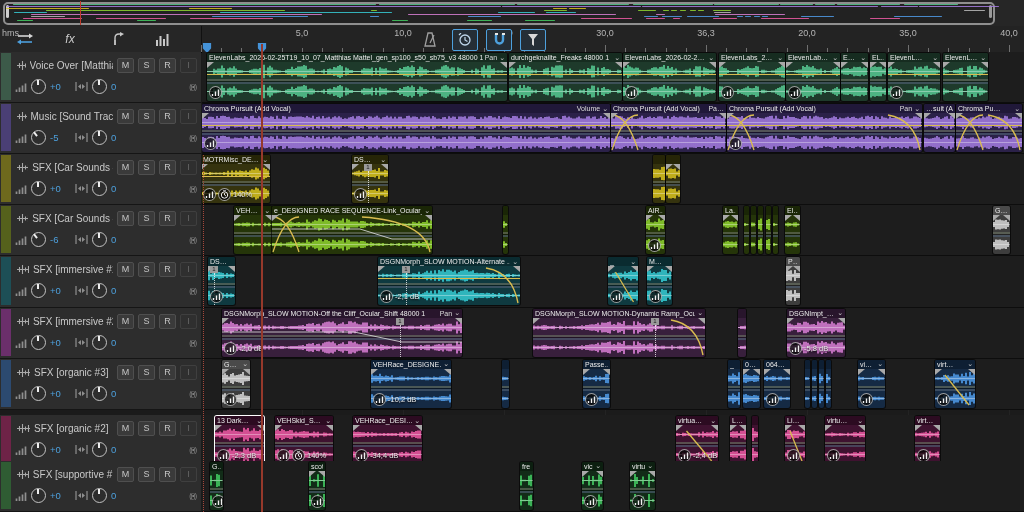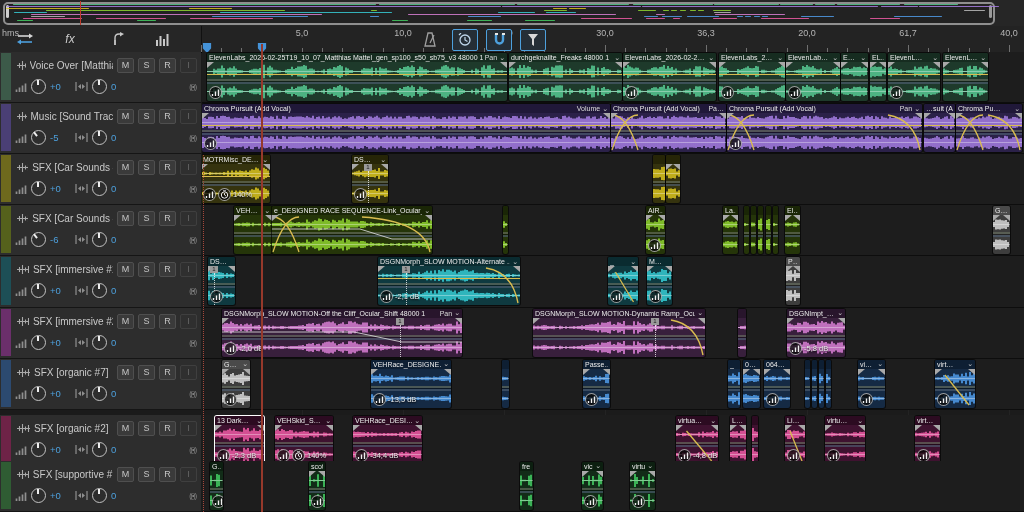--- a/index.html
+++ b/index.html
@@ -164,21 +164,21 @@
       </span>
     </div>
     <span id="hms">hms</span>
     <div id="rticks">
         <span class="rl" style="left: 302px;">5,0</span>
         <span class="rl" style="left: 403px;">10,0</span>
         <span class="rl" style="left: 504px;">15,0</span>
         <span class="rl" style="left: 605px;">30,0</span>
         <span class="rl" style="left: 706px;">36,3</span>
         <span class="rl" style="left: 807px;">20,0</span>
-        <span class="rl" style="left: 908px;">61,7</span>
+        <span class="rl" style="left: 908px;">35,0</span>
         <span class="rl" style="left: 1009px;">40,0</span>
         <span class="rt" style="left: 201px; height: 7px;"></span>
         <span class="rt" style="left: 221.2px; height: 4px;"></span>
         <span class="rt" style="left: 241.4px; height: 4px;"></span>
         <span class="rt" style="left: 261.6px; height: 4px;"></span>
         <span class="rt" style="left: 281.8px; height: 4px;"></span>
         <span class="rt" style="left: 302px; height: 4px;"></span>
         <span class="rt" style="left: 322.2px; height: 4px;"></span>
         <span class="rt" style="left: 342.4px; height: 4px;"></span>
         <span class="rt" style="left: 362.6px; height: 4px;"></span>
@@ -1161,21 +1161,21 @@
           </div>
         </div>
       </div>
       <div class="trow" style="top: 306.667px; height: 51.1111px;">
         <div class="thead">
           <div class="strip" style="background: rgb(44, 74, 112);"></div>
           <div class="tr1">
             <svg width="13" height="9">
               <path d="M0 4.5h13M2.5 2v5M5.5 0v9M8.5 2.5v4M11.5 1v7" stroke="#a9a9a9" stroke-width="1.1"></path>
             </svg>
-            <span class="tname">SFX [organic #7]</span>
+            <span class="tname">SFX [organic #3]</span>
             <span class="tb">M</span>
             <span class="tb">S</span>
             <span class="tb">R</span>
             <span class="tb dim">I</span>
           </div>
           <div class="tr2">
             <svg width="12" height="11">
               <path d="M1.5 11V8.5M4.5 11V6.5M7.5 11V4.5M10.5 11V2.5" stroke="#8f8f8f" stroke-width="1.7"></path>
             </svg>
             <span class="knob">
@@ -1229,21 +1229,21 @@
               <path d="M0 9.5H80M0 29.5H80" stroke="rgba(255,255,255,.5)" stroke-width=".7"></path>
             </svg>
             <i class="fh l"></i>
             <i class="fh r"></i>
             <span class="bdg">
               <span class="bi">
                 <svg width="9" height="9" viewBox="0 0 9 9">
                   <path d="M1.5 8V6M4.5 8V3.5M7.5 8V1.5" stroke="#efefef" stroke-width="1.4"></path>
                 </svg>
               </span>
-              <span>-13,5 dB</span>
+              <span>-10,2 dB</span>
             </span>
           </div>
           <div class="clip" style="left: 300px; width: 7px; background: rgb(21, 42, 68);">
             <div class="ch" style="background: rgb(14, 31, 51);"></div>
             <svg width="7" height="39" class="wf">
               <path d="M1 7.8V11.2M1 27.8V31.2M3 8.0V11.0M3 28.0V31.0M5 8.2V10.8M5 28.2V30.8" stroke="#4f9be8" stroke-width="1.7" fill="none"></path>
               <rect x="0" y="17" width="7" height="5" fill="rgba(0,0,0,.4)"></rect>
               <path d="M0 18H7" stroke="#a8b49b" stroke-width="1" opacity=".8"></path>
               <path d="M0 21H7" stroke="#7f98b8" stroke-width="1" opacity=".8"></path>
               <path d="M0 9.5H7M0 29.5H7" stroke="rgba(255,255,255,.5)" stroke-width=".7"></path>
@@ -1526,21 +1526,21 @@
               <path d="M10.5 6 L35.699999999999996 36" stroke="#d9bc4f" stroke-width="1.3" fill="none"></path>
             </svg>
             <i class="fh l"></i>
             <i class="fh r"></i>
             <span class="bdg">
               <span class="bi">
                 <svg width="9" height="9" viewBox="0 0 9 9">
                   <path d="M1.5 8V6M4.5 8V3.5M7.5 8V1.5" stroke="#efefef" stroke-width="1.4"></path>
                 </svg>
               </span>
-              <span>-4,8 dB</span>
+              <span>-2,4 dB</span>
             </span>
           </div>
           <div class="clip" style="left: 528px; width: 16px; background: rgb(63, 18, 48);">
             <div class="ch" style="background: rgb(44, 11, 33);">
               <span class="cl">L…</span>
             </div>
             <svg width="16" height="39" class="wf">
               <path d="M1 7.0V12.0M1 27.0V32.0M3 6.2V12.8M3 26.2V32.8M5 6.6V12.4M5 26.6V32.4M7 6.3V12.7M7 26.3V32.7M9 8.1V10.9M9 28.1V30.9M11 5.8V13.2M11 25.8V33.2M13 5.8V13.2M13 25.8V33.2M15 4.5V14.5M15 24.5V34.5" stroke="#ef5ba5" stroke-width="1.7" fill="none"></path>
               <rect x="0" y="17" width="16" height="5" fill="rgba(0,0,0,.4)"></rect>
               <path d="M0 18H16" stroke="#a8b49b" stroke-width="1" opacity=".8"></path>

